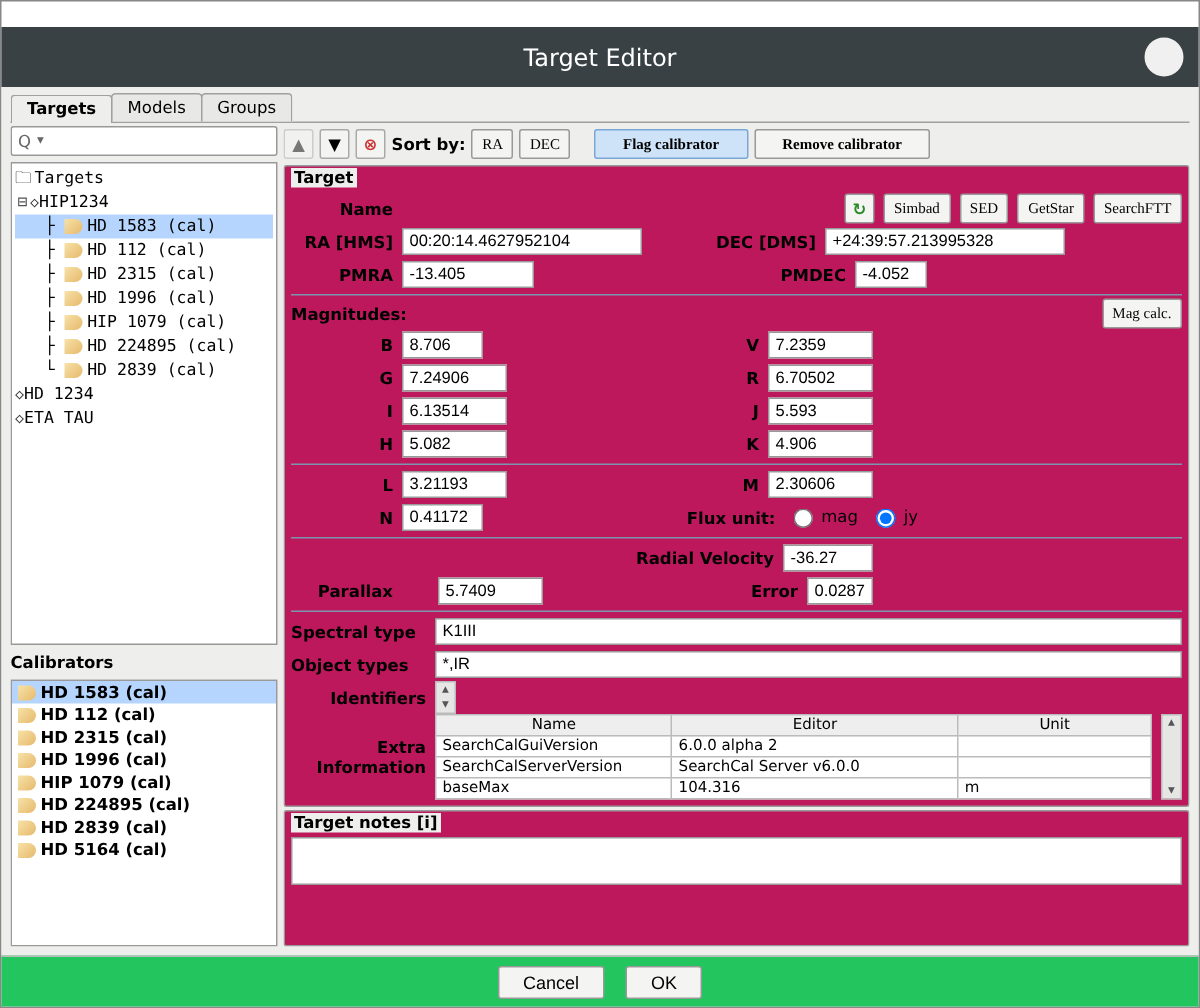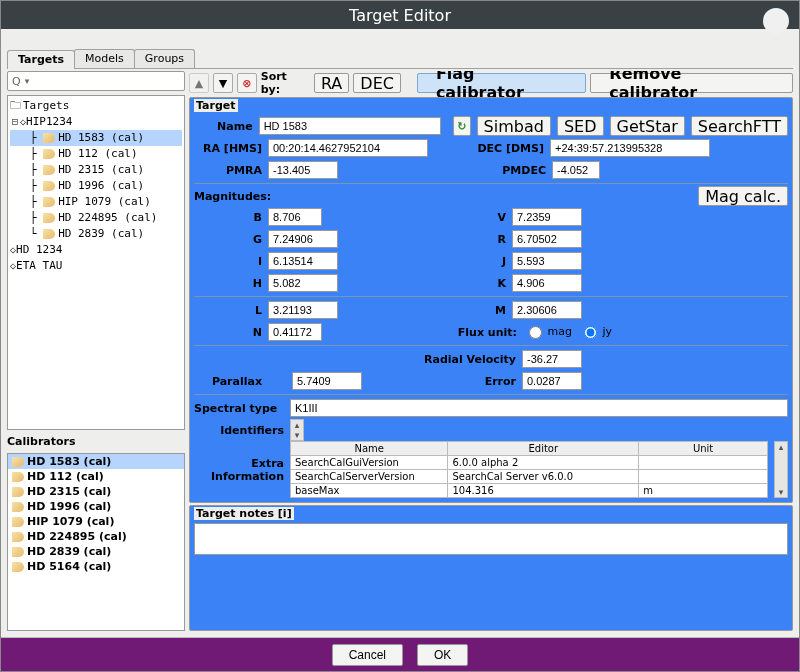--- a/index.html
+++ b/index.html
@@ -1,21 +1,21 @@
 <!DOCTYPE html>
 <html><head>
 <meta charset="utf-8">
 <style>
   * { box-sizing: border-box; }
   html, body { margin: 0; padding: 0; font-family: "DejaVu Sans", Arial, sans-serif; font-size: 11px; background: #fff; }
   .window { width: 800px; height: 672px; border: 1px solid #888; display: flex; flex-direction: column; }
-  .titlebar { background: #3a4145; color: #fff; height: 28px; display: flex; align-items: center; justify-content: center; position: relative; }
+  .titlebar { background: #3a4145; color: #fff; height: 40px; display: flex; align-items: center; justify-content: center; position: relative; margin-top: 17px; }
   .titlebar-title { font-size: 16px; font-weight: 500; }
   .titlebar-circle { position: absolute; right: 10px; top: 7px; width: 26px; height: 26px; border-radius: 50%; background: #f0f0f0; }
-  .body { flex: 1; background: #eeeeec; padding: 20px 6px 6px 6px; display: flex; flex-direction: column; gap: 2px; overflow: hidden; }
+  .body { flex: 1; background: #eeeeec; padding: 4px 6px 6px 6px; display: flex; flex-direction: column; gap: 2px; overflow: hidden; }
   
   .tabs { display: flex; gap: 0; border-bottom: 1px solid #a0a0a0; height: 20px; }
   .tab { padding: 2px 10px; border: 1px solid #a0a0a0; border-bottom: none; background: #e8e8e6; border-radius: 3px 3px 0 0; margin-right: -1px; cursor: pointer; }
   .tab.active { background: #eeeeec; position: relative; top: 1px; font-weight: bold; }
   .main { flex: 1; display: flex; gap: 4px; overflow: hidden; }
   .leftcol { width: 178px; display: flex; flex-direction: column; gap: 4px; }
   .rightcol { flex: 1; display: flex; flex-direction: column; gap: 2px; overflow: hidden; }
   .searchrow { display: flex; }
   .searchbox { flex: 1; height: 20px; background: #fff; border: 1px solid #999; border-radius: 2px; display: flex; align-items: center; padding: 0 4px; }
   .searchbox .q { color: #666; margin-right: 2px; }
@@ -28,38 +28,38 @@
   .diamond::before { content: "◇"; font-size: 10px; color: #333; }
   .cal-icon { display: inline-block; width: 12px; height: 10px; background: linear-gradient(135deg,#f7e2a8,#e6b96b); border-radius: 0 6px 6px 0; margin-right: 3px; vertical-align: middle; }
   .panel-label { font-weight: bold; padding: 1px 0; }
   .calib-list { height: 178px; background: #fff; border: 1px solid #999; overflow: auto; }
   .calib-item { padding: 1px 4px; display: flex; align-items: center; font-weight: bold; font-size: 11px; }
   .calib-item.sel { background: #b5d5ff; }
   
   .toolbar { display: flex; align-items: center; gap: 4px; height: 24px; }
   .tb-btn { width: 20px; height: 20px; border: 1px solid #aaa; background: #f4f4f2; display: flex; align-items: center; justify-content: center; border-radius: 2px; cursor: pointer; }
   .tb-btn.disabled { opacity: 0.5; cursor: default; }
-  .abtn { padding: 2px 6px; border: 1px solid #999; background: #f4f4f2; border-radius: 2px; cursor: pointer; height: 20px; display: inline-flex; align-items: center; font-size: 16px; }
+  .abtn { padding: 2px 6px; border: 1px solid #999; background: #f4f4f2; border-radius: 2px; cursor: pointer; height: 20px; display: inline-flex; align-items: center; font-size: 10px; font-family: Liberation Serif, serif; }
   .abtn.primary { background: #cfe3f8; border-color: #7aa7d6; }
   .sort-label { font-weight: bold; }
-  .group { border: 1px solid #999; border-radius: 2px; padding: 2px 4px 4px 4px; background: #3b82f6; position: relative; }
+  .group { border: 1px solid #999; border-radius: 2px; padding: 2px 4px 4px 4px; background: #be185d; position: relative; }
   .group-title { position: relative; top: -1px; background: #eeeeec; font-weight: bold; padding: 0 2px; display: inline-block; margin-bottom: 2px; }
   .row { display: flex; align-items: center; gap: 6px; min-height: 22px; }
   .lab { text-align: right; font-weight: bold; }
   .tin { background: #fff; border: 1px solid #999; height: 18px; padding: 1px 4px; font-size: 11px; }
   .iconbtn { width: 20px; height: 20px; border: 1px solid #999; background: #f4f4f2; border-radius: 2px; display: flex; align-items: center; justify-content: center; cursor: pointer; }
   .refresh-icon::before { content: "↻"; color: #2a8a2a; font-weight: bold; }
   .hr { border-top: 1px solid #7b95b0; margin: 2px 0; }
   .magrow { display: flex; align-items: center; justify-content: space-between; }
   .textarea { background: #fff; border: 1px solid #999; padding: 2px 4px; font-size: 10px; line-height: 12px; font-family: "DejaVu Sans Mono", monospace; overflow: hidden; }
   .scroll-v { width: 14px; background: #e6e6e4; border: 1px solid #bbb; display: flex; flex-direction: column; justify-content: space-between; align-items: center; font-size: 9px; color: #555; }
   .xtable { border: 1px solid #999; background: #fff; font-size: 10px; }
   .xtable th, .xtable td { border: 1px solid #bbb; padding: 1px 4px; text-align: left; font-weight: normal; }
   .xtable th { background: #eee; text-align: center; }
-  .footer { height: 34px; display: flex; align-items: center; justify-content: center; gap: 14px; border-top: 1px solid #bbb; background: #701a75; }
+  .footer { height: 34px; display: flex; align-items: center; justify-content: center; gap: 14px; border-top: 1px solid #bbb; background: #22c55e; }
   .dlg-btn { padding: 3px 16px; border: 1px solid #999; background: #f4f4f2; border-radius: 2px; cursor: pointer; font-size: 12px; }
   input[type=radio] { margin: 0 2px 0 6px; vertical-align: middle; }
 </style>
 </head>
 <body>
 
 <div class="window">
   <div class="titlebar">
     <span class="titlebar-title">Target Editor</span>
     <div class="titlebar-circle"></div>
@@ -151,41 +151,40 @@
           <span style="width:8px"></span>
           <span class="abtn primary" style="padding:2px 18px;font-weight:bold">Flag calibrator</span>
           <span class="abtn" style="padding:2px 18px;font-weight:bold">Remove calibrator</span>
         </div>
 
         <div class="group" style="flex:0 0 auto">
           <span class="group-title">Target</span>
 
           <div class="row">
             <span class="lab" style="width:68px">Name</span>
-            <input class="tin" style="width: 210px;" value="HD 1583">
             <span style="flex:1"></span>
             <span class="iconbtn">
                 <span class="refresh-icon"></span>
               </span>
             <span class="abtn">Simbad</span>
             <span class="abtn">SED</span>
             <span class="abtn">GetStar</span>
             <span class="abtn">SearchFTT</span>
           </div>
 
           <div class="row">
             <span class="lab" style="width:68px">RA [HMS]</span>
             <input class="tin" style="width: 160px;" value="00:20:14.4627952104">
             <span class="lab" style="width:110px">DEC [DMS]</span>
             <input class="tin" style="width: 160px;" value="+24:39:57.213995328">
           </div>
 
           <div class="row">
             <span class="lab" style="width:68px">PMRA</span>
-            <input class="tin" style="width: 70px;" value="-13.405">
+            <input class="tin" style="width: 88px;" value="-13.405">
             <span style="flex:0 0 86px"></span>
             <span class="lab" style="width:110px">PMDEC</span>
             <input class="tin" style="width: 48px;" value="-4.052">
           </div>
 
           <div class="hr"></div>
 
           <div class="magrow">
             <span class="lab" style="text-align:left">Magnitudes:</span>
             <span class="abtn">Mag calc.</span>
@@ -247,28 +246,32 @@
             <span style="flex:1"></span>
             <span class="lab">Radial Velocity</span>
             <input class="tin" style="width: 60px;" value="-36.27">
             <span style="width:200px"></span>
           </div>
           <div class="row">
             <span class="lab" style="width:68px">Parallax</span>
             <input class="tin" style="width: 70px; margin-left: 24px;" value="5.7409">
             <span style="flex:1"></span>
             <span class="lab">Error</span>
-            <input class="tin" style="width: 60px;" value="0.0287">
+            <input class="tin" style="width: 44px;" value="0.0287">
             <span style="width:200px"></span>
           </div>
           <div class="hr"></div>
 
           <div class="row">
             <span class="lab" style="width:90px;text-align:left">Spectral type</span>
             <input class="tin" style="flex: 1 1 0%;" value="K1III">
+          </div>
+          <div class="row">
+            <span class="lab" style="width:90px;text-align:left">Object types</span>
+            <input class="tin" style="flex: 1 1 0%;" value="*,IR">
           </div>
           <div class="row" style="align-items:stretch">
             <span class="lab" style="width:90px;text-align:right;align-self:center">Identifiers</span>
             <div class="scroll-v">
                 <span>▴</span>
                 <span>▾</span>
               </div>
           </div>
           <div class="row" style="align-items:stretch">
             <span class="lab" style="width:90px;text-align:right;align-self:center">Extra Information</span>

